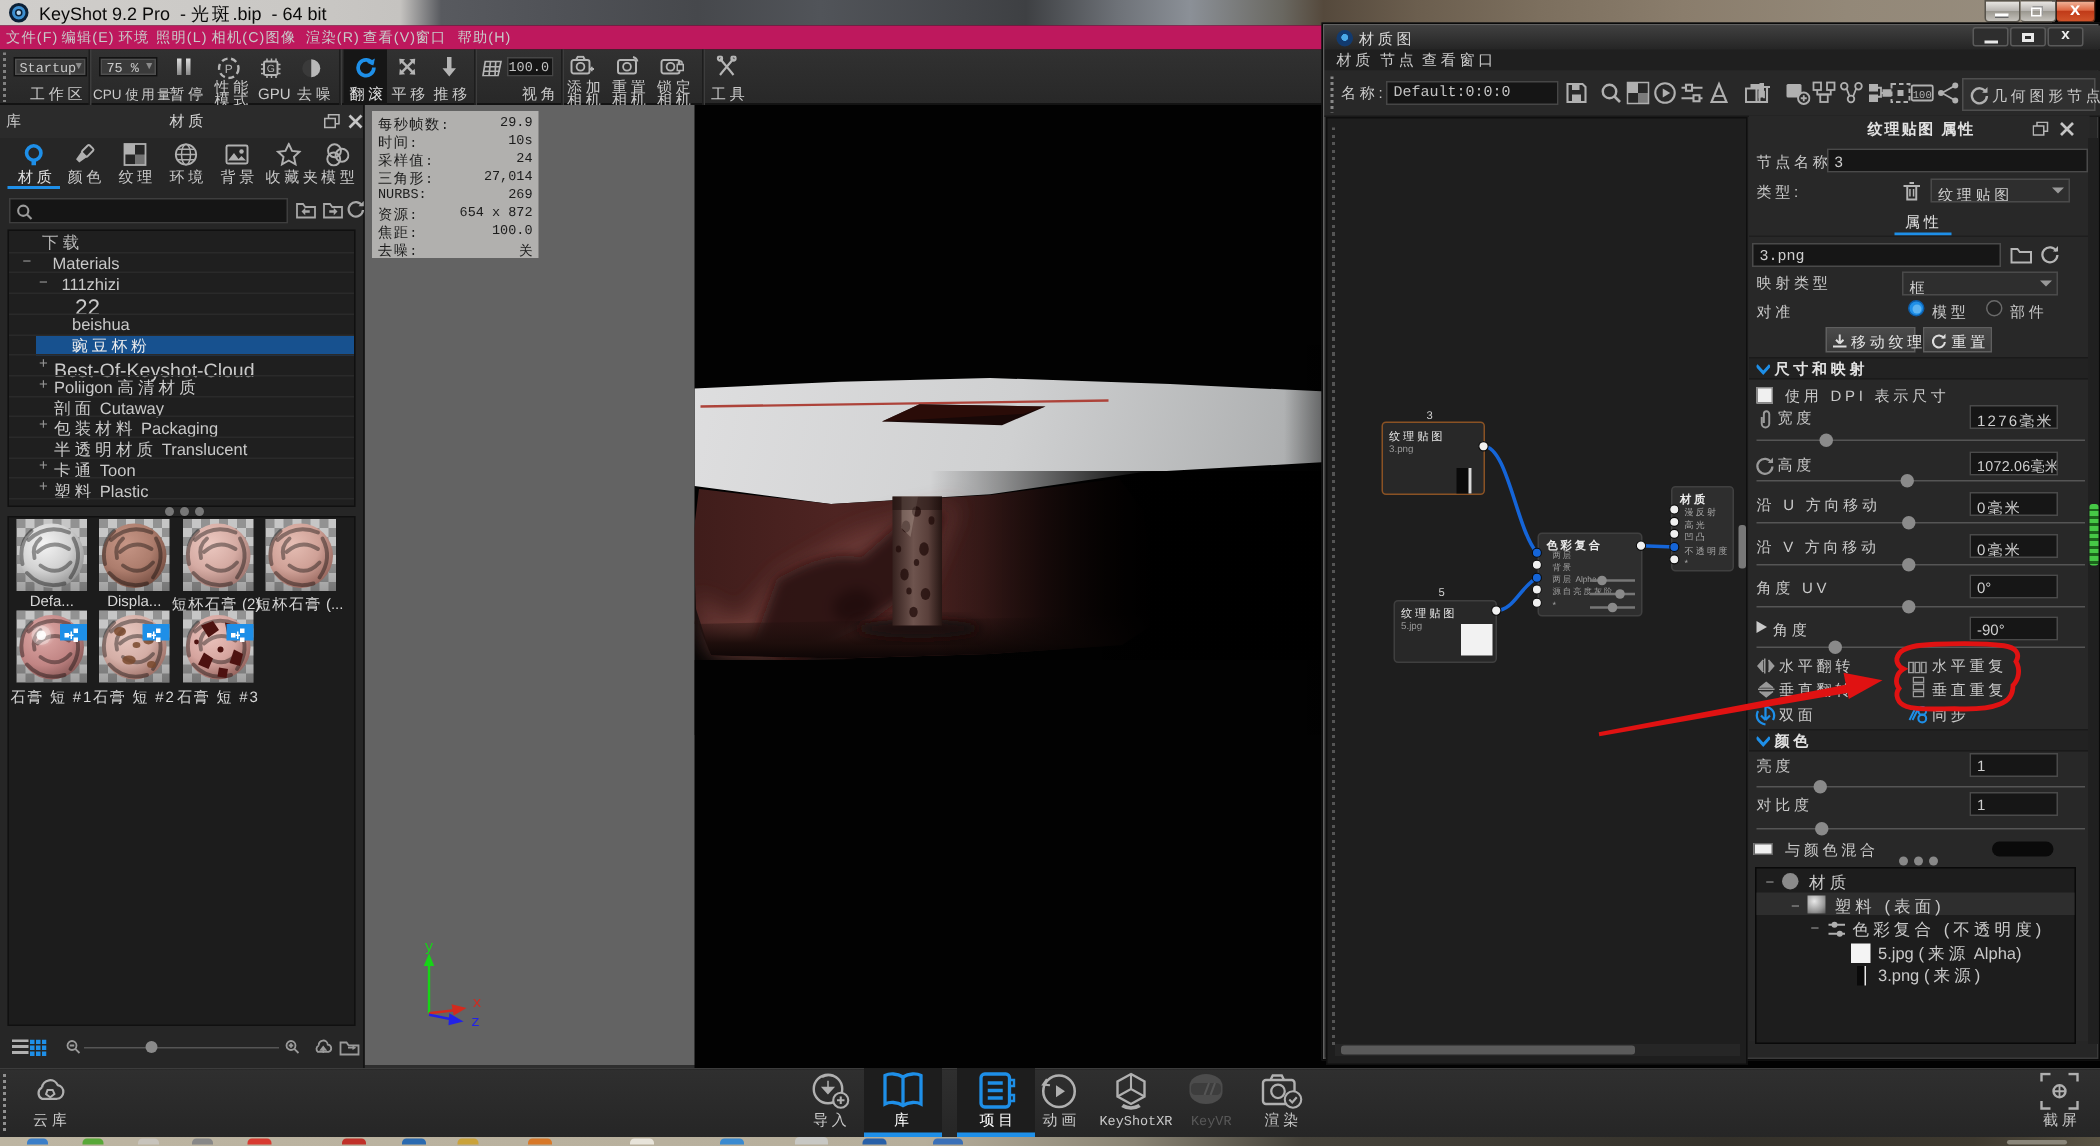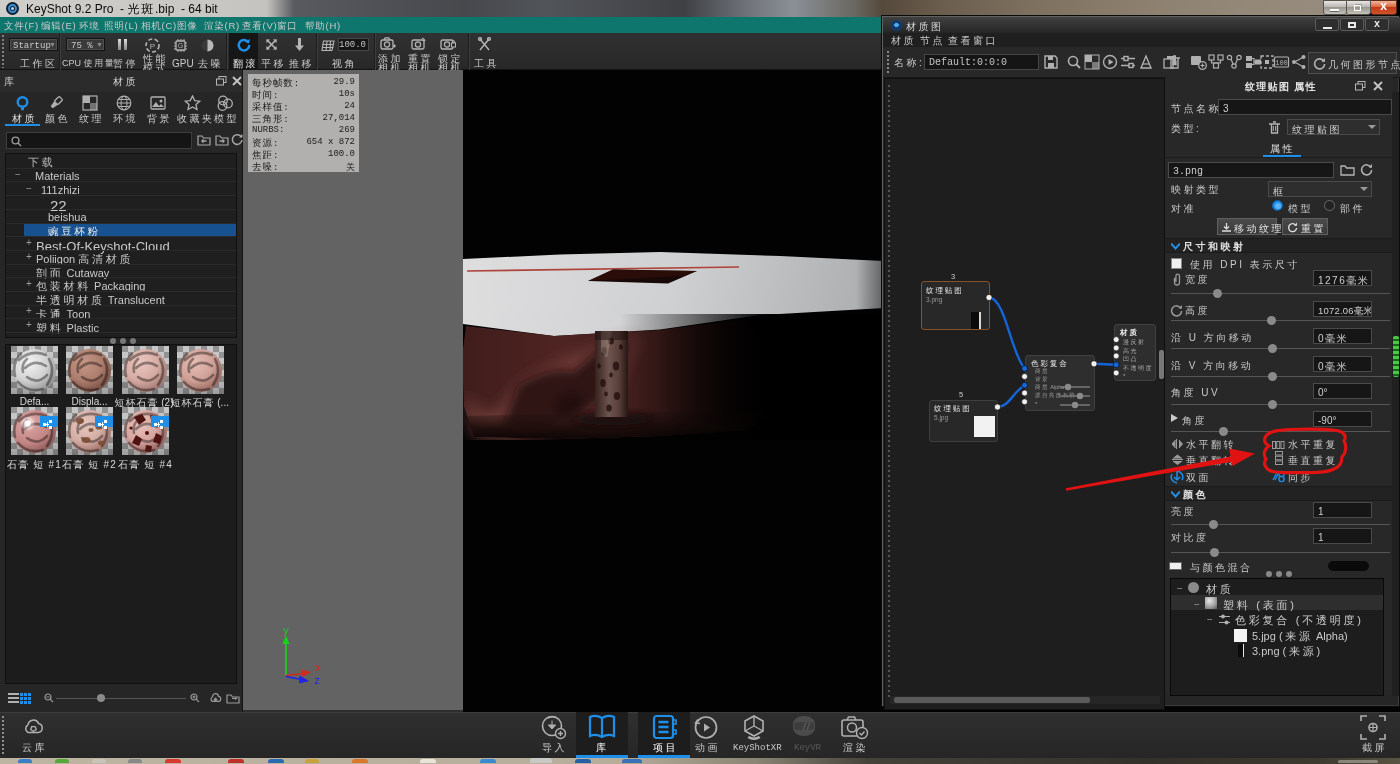--- a/index.html
+++ b/index.html
@@ -24,21 +24,21 @@
   <div style="width:24px;height:15px;background:linear-gradient(#e8e6e3,#b5b2ae 50%,#9a978f 50%,#c5c2bc);border:1px solid #57534b;border-radius:0 0 3px 3px;position:relative">
         <div style="position:absolute;left:6px;top:8px;width:9px;height:2px;background:#fff;box-shadow:0 1px 0 #666"></div>
       </div>
   <div style="width:24px;height:15px;background:linear-gradient(#e8e6e3,#b5b2ae 50%,#9a978f 50%,#c5c2bc);border:1px solid #57534b;border-left:none;border-radius:0 0 3px 3px;position:relative">
         <div style="position:absolute;left:7px;top:4px;width:7px;height:6px;border:1.5px solid #fff;box-shadow:1px -1px 0 #999"></div>
       </div>
   <div style="width:26px;height:15px;background:linear-gradient(#f0b49a,#dd6742 45%,#c03a18 50%,#d0532a);border:1px solid #5e2a18;border-left:none;border-radius:0 0 3px 3px;position:relative;color:#fff;font-size:12px;font-weight:bold;text-align:center;line-height:12px;font-family:'Liberation Mono',monospace">x</div>
  </div>
 </div>
 
-<div class="ab" style="left:0;top:17px;width:1228px;height:16px;background:#0f766e;font-size:9.5px" id="mb">
+<div class="ab" style="left:0;top:17px;width:1228px;height:16px;background:#be185d;font-size:9.5px" id="mb">
  <div class="t c" style="left:4px;top:4px">文件(F)</div>
  <div class="t c" style="left:41px;top:4px">编辑(E)</div>
  <div class="t c" style="left:79px;top:4px">环境</div>
  <div class="t c" style="left:104px;top:4px">照明(L)</div>
  <div class="t c" style="left:141px;top:4px">相机(C)</div>
  <div class="t c" style="left:177px;top:4px">图像</div>
  <div class="t c" style="left:204px;top:4px">渲染(R)</div>
  <div class="t c" style="left:242px;top:4px">查看(V)</div>
  <div class="t c" style="left:277px;top:4px">窗口</div>
  <div class="t c" style="left:305px;top:4px">帮助(H)</div>
@@ -104,21 +104,21 @@
  <div class="sep" style="left:316px;top:0;height:37px"></div>
  <svg class="ic" style="left:321px;top:7px" width="15" height="11" viewBox="0 0 15 11">
       <g fill="none" stroke="#b5b5b5" stroke-width="1.1">
         <path d="M2.5 1h10.5l-2 9.5H1Z"></path>
         <path d="M6 1 5 10.5M9.5 1l-.5 9.5M1.8 4.5h10.7M1.4 7.5h10.9"></path>
       </g>
     </svg>
  <div class="inp" style="left:338px;top:5px;width:31px;height:13px">
       <span style="position:absolute;right:2px;top:2px;font-size:9px;font-family:'Liberation Mono',monospace">100.0</span>
     </div>
- <div class="t c" style="left:332px;top:26px">视角</div>
+ <div class="t c" style="left:348px;top:26px">视角</div>
  <div class="sep" style="left:374px;top:0;height:37px"></div>
  <svg class="ic" style="left:380px;top:4px" width="16" height="14" viewBox="0 0 16 14">
       <rect x="1" y="3" width="12" height="9" rx="1.5" fill="none" stroke="#b5b5b5" stroke-width="1.3"></rect>
       <path d="M4 3 5.2.8h3.6L10 3" fill="none" stroke="#b5b5b5" stroke-width="1.3"></path>
       <circle cx="7" cy="7.5" r="2.6" fill="none" stroke="#b5b5b5" stroke-width="1.2"></circle>
       <path d="M13 9h3M14.5 7.5v3" stroke="#b5b5b5" stroke-width="1.2"></path>
     </svg>
  <div class="t c" style="left:378px;top:21px">添加</div>
     <div class="t c" style="left:378px;top:30px">相机</div>
  <svg class="ic" style="left:410px;top:4px" width="16" height="14" viewBox="0 0 16 14">
@@ -461,21 +461,21 @@
  <div class="bdg" style="left:151px;top:416px"><svg width="18" height="11">
         <g fill="#fff">
           <rect x="3" y="4" width="3" height="3"></rect>
           <rect x="9" y="1" width="3" height="3"></rect>
           <rect x="9" y="7" width="3" height="3"></rect>
           <path d="M6 5.5h3M7.5 3v5" stroke="#fff" stroke-width="1"></path>
         </g>
       </svg></div>
  <div class="tl c" style="left:6.5px;top:458px;letter-spacing:.12em">石膏 短 #1</div>
  <div class="tl c" style="left:61.5px;top:458px;letter-spacing:.12em">石膏 短 #2</div>
- <div class="tl c" style="left:117.5px;top:458px;letter-spacing:.12em">石膏 短 #4</div>
+ <div class="tl c" style="left:117.5px;top:458px;letter-spacing:.12em">石膏 短 #3</div>
 </div>
 
 <div class="ab" style="left:248px;top:74px;width:111px;height:98px;background:#b1b0ae;z-index:2;font-family:'Liberation Mono',monospace">
  <style>.sr{position:absolute;left:4px;right:4px;height:12px;font-size:9px;color:#1c1c1c;letter-spacing:0}.sr b{position:absolute;right:0;font-weight:normal}.sr i{font-style:normal;letter-spacing:.1em;font-family:'Liberation Sans',sans-serif;font-size:9.5px}</style>
  <div class="sr" style="top:3px"><i>每秒帧数</i>:<b>29.9</b></div>
  <div class="sr" style="top:15px"><i>时间</i>:<b>10s</b></div>
  <div class="sr" style="top:27px"><i>采样值</i>:<b>24</b></div>
  <div class="sr" style="top:39px"><i>三角形</i>:<b>27,014</b></div>
  <div class="sr" style="top:51px">NURBS:<b>269</b></div>
  <div class="sr" style="top:63px"><i>资源</i>:<b>654 x 872</b></div>
@@ -804,21 +804,21 @@
   <div class="t" style="left:66px;top:194px;font-size:7.5px;color:#cfcfcf">3</div>
 
   <div class="ab" style="left:44px;top:321px;width:69px;height:42px;background:#282828;border:1px solid #3f3f3f;border-radius:3px">
    <div class="t c" style="left:4px;top:4px;font-size:7.5px;color:#e4e4e4">纹理贴图</div>
    <div class="t" style="left:4px;top:14px;font-size:6.5px;color:#989898">5.jpg</div>
    <div class="ab" style="left:44px;top:15px;width:21px;height:21px;background:#f2f2f2"></div>
   </div>
   <div class="t" style="left:74px;top:312px;font-size:7.5px;color:#cfcfcf">5</div>
 
   <div class="ab" style="left:140px;top:276px;width:70px;height:56px;background:#2e2e2e;border:1px solid #404040;border-radius:3px">
-   <div class="t c" style="left:5px;top:4px;font-size:7.5px;color:#ececec;font-weight:normal">色彩复合</div>
+   <div class="t c" style="left:5px;top:4px;font-size:7.5px;color:#ececec;font-weight:bold">色彩复合</div>
    <div class="t c" style="left:9px;top:12.5px;font-size:5.5px;color:#a0a0a0">两层</div>
    <div class="t c" style="left:9px;top:20.5px;font-size:5.5px;color:#a0a0a0">背景</div>
    <div class="t" style="left:9px;top:29px;font-size:5.5px;color:#a0a0a0"><span class="c">两层</span> Alpha</div>
    <div class="t c" style="left:9px;top:37px;font-size:5.5px;color:#a0a0a0">源自亮度灰阶</div>
    <div class="t" style="left:9px;top:45px;font-size:6px;color:#a0a0a0">*</div>
    <svg class="ic" style="left:32px;top:27px" width="34" height="26" viewBox="0 0 34 26">
           <g stroke="#777" stroke-width="1.6">
             <path d="M2 4h30M2 13h30M2 22h30"></path>
           </g>
           <g fill="#8a8a8a">

